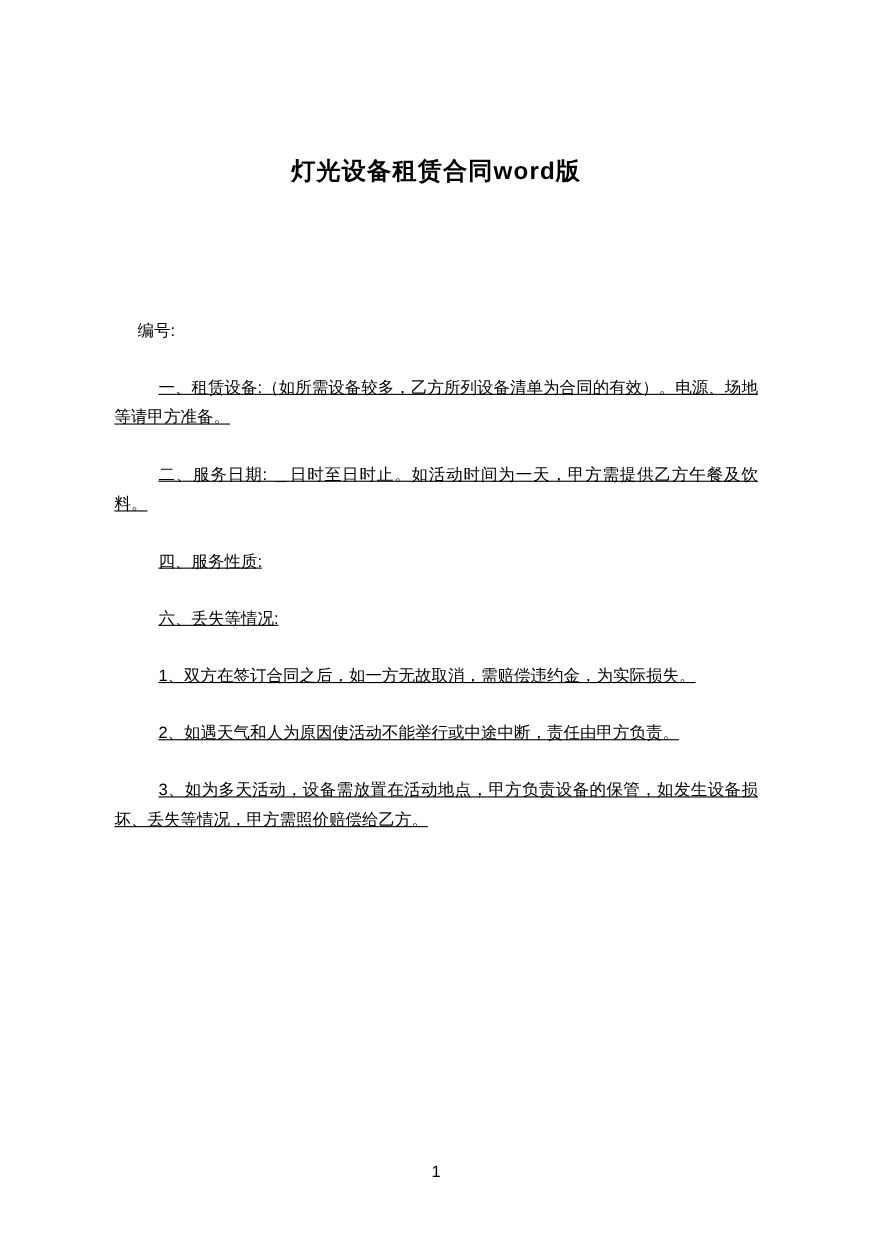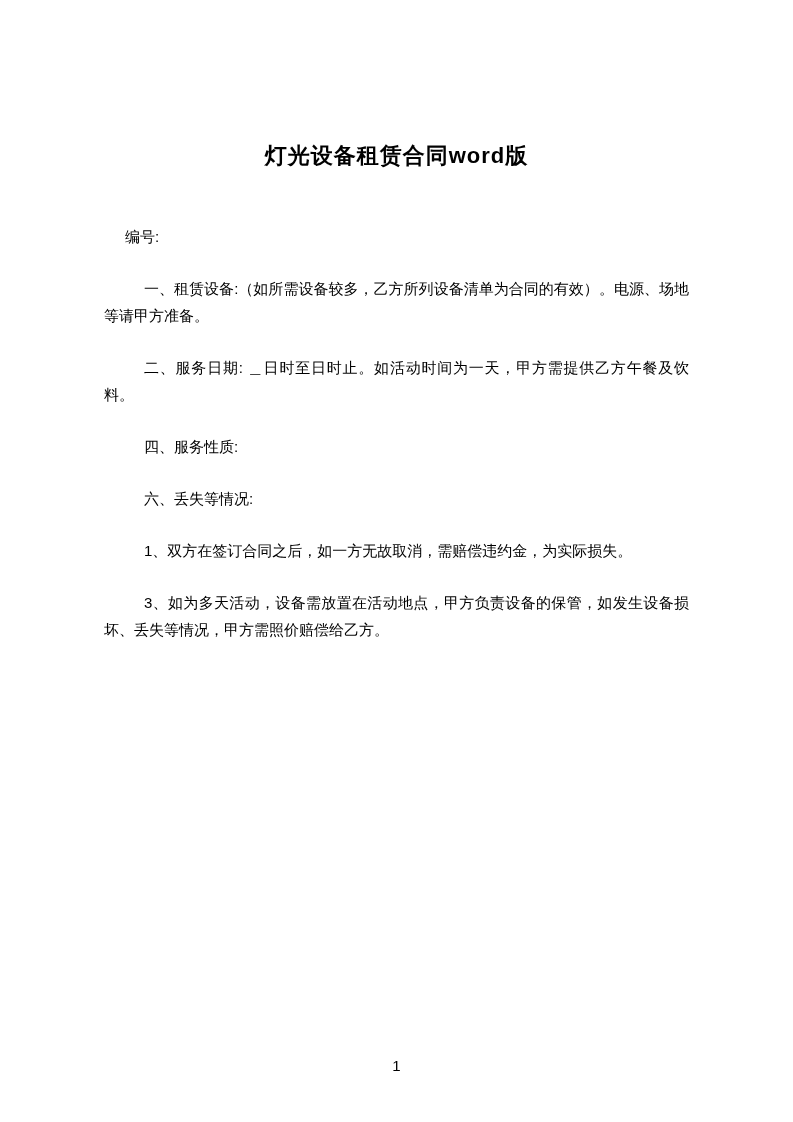--- a/index.html
+++ b/index.html
@@ -20,33 +20,34 @@
     padding: 0 104px;
   }
   .doc-title {
     padding-top: 141px;
     text-align: center;
     font-size: 22px;
     font-weight: bold;
     letter-spacing: 1px;
   }
   .doc-body {
-    margin-top: 52px;
+    margin-top: 116px;
     font-size: 15px;
     line-height: 27px;
     text-align: justify;
   }
   .doc-body p {
     margin: 0 0 25px 0;
   }
   p.para-label {
     text-indent: 21px;
   }
   p.para-item {
     text-indent: 40px;
+    text-decoration: underline;
   }
   .page-number {
     position: absolute;
     bottom: 48px;
     left: 0;
     width: 100%;
     text-align: center;
     font-size: 15px;
   }
 </style>
@@ -66,20 +67,21 @@
       <p class="para-item">二、服务日期: ＿日时至日时止。如活动时间为一天，甲方需提供乙方午餐及饮料。</p>
 
 
       <p class="para-item">四、服务性质:</p>
 
 
       <p class="para-item">六、丢失等情况:</p>
 
       <p class="para-item">1、双方在签订合同之后，如一方无故取消，需赔偿违约金，为实际损失。</p>
 
+      <p class="para-item">2、如遇天气和人为原因使活动不能举行或中途中断，责任由甲方负责。</p>
 
       <p class="para-item">3、如为多天活动，设备需放置在活动地点，甲方负责设备的保管，如发生设备损坏、丢失等情况，甲方需照价赔偿给乙方。</p>
     </div>
 
   </div>
 
   <div class="page-number">1</div>
 </div>
 
 </body></html>

